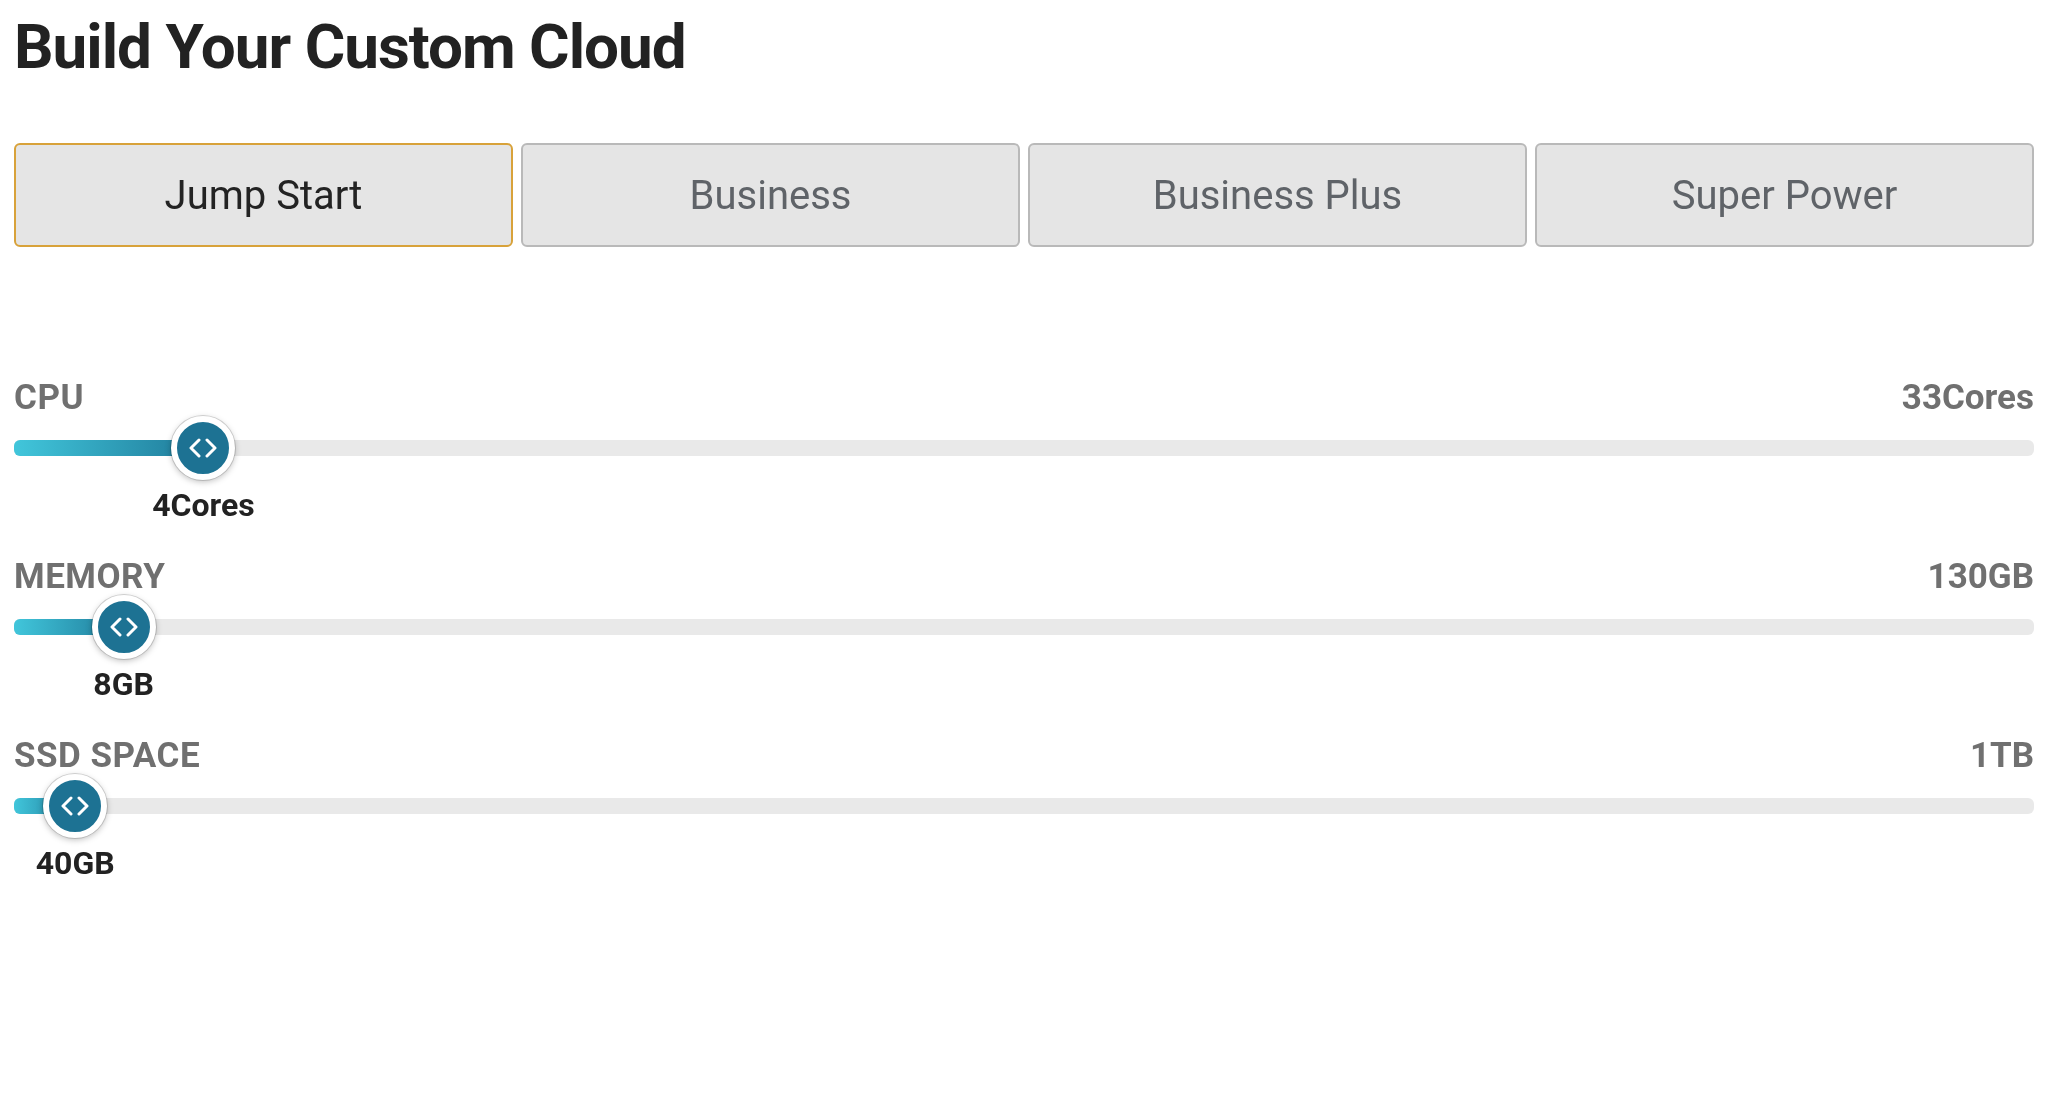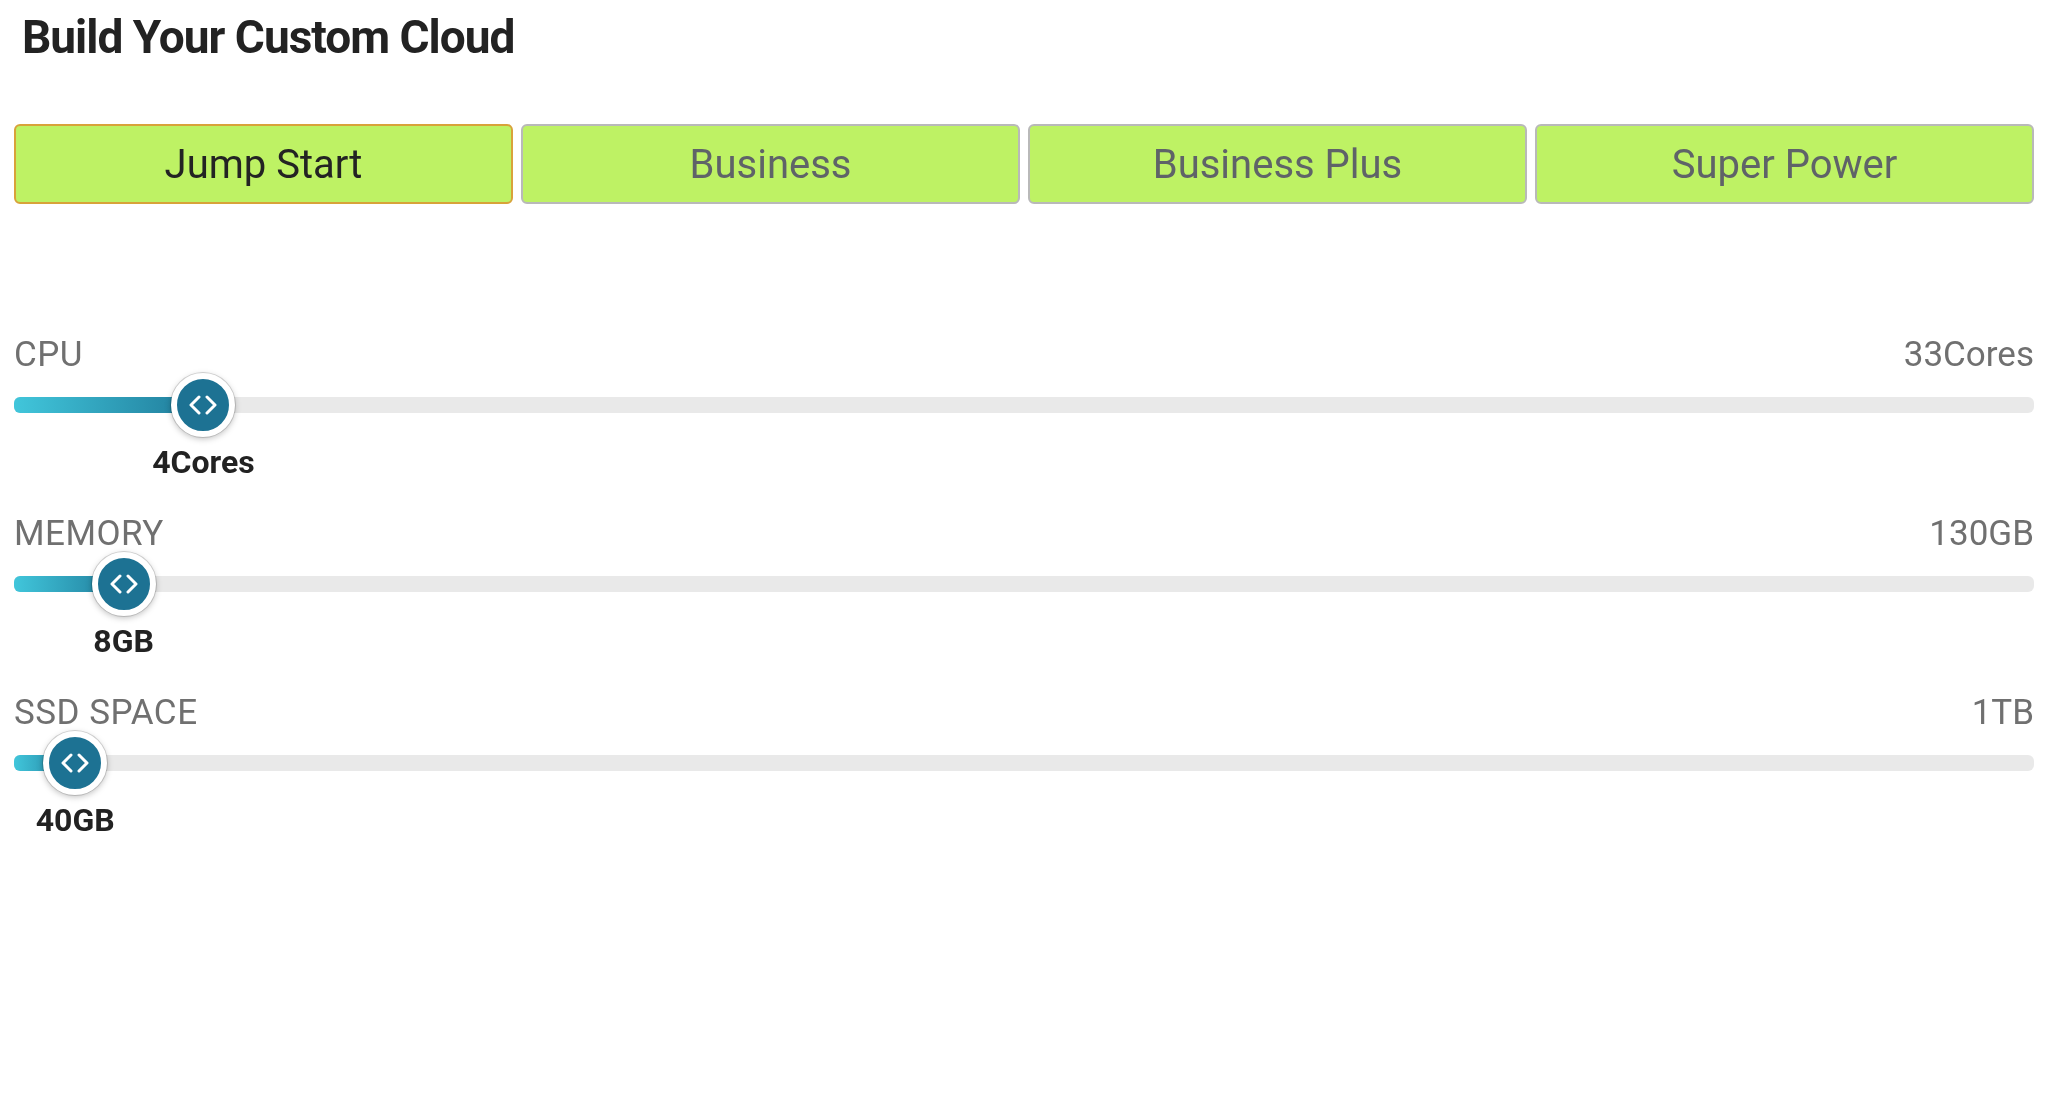--- a/index.html
+++ b/index.html
@@ -20,37 +20,37 @@
     height:1114px;
     transform-origin:top left;
     font-family:"Segoe UI",Roboto,"Helvetica Neue",Arial,sans-serif;
     color:var(--text-dark);
     background:#fff;
   }
   .page{
     padding:10px 14px 0 14px;
   }
   h1.title{
-    margin:0 0 60px 8px;
-    font-size:46px;
+    margin:0 0 60px 0;
+    font-size:62px;
     font-weight:700;
     letter-spacing:-1px;
     color:#222;
   }
   .tabs{
     display:flex;
     gap:8px;
     margin-bottom:130px;
   }
   .tab{
     flex:1;
-    height:80px;
+    height:104px;
     border:2px solid var(--border);
     border-radius:6px;
-    background:#bef264;
+    background:#e5e5e5;
     font-size:40px;
     display:flex;
     align-items:center;
     justify-content:center;
     color:var(--text-grey);
     cursor:pointer;
     user-select:none;
   }
   .tab.active{
     border-color:var(--accent);
@@ -58,21 +58,21 @@
   }
   .slider-block{
     position:relative;
     margin-bottom:100px;
   }
   .slider-header{
     display:flex;
     justify-content:space-between;
     align-items:baseline;
     font-size:35px;
-    font-weight:400;
+    font-weight:700;
     margin-bottom:22px;
   }
   .slider-header .label{
     color:var(--text-mid);
     letter-spacing:0.5px;
   }
   .slider-header .max{
     color:var(--text-mid);
     text-align:right;
   }

